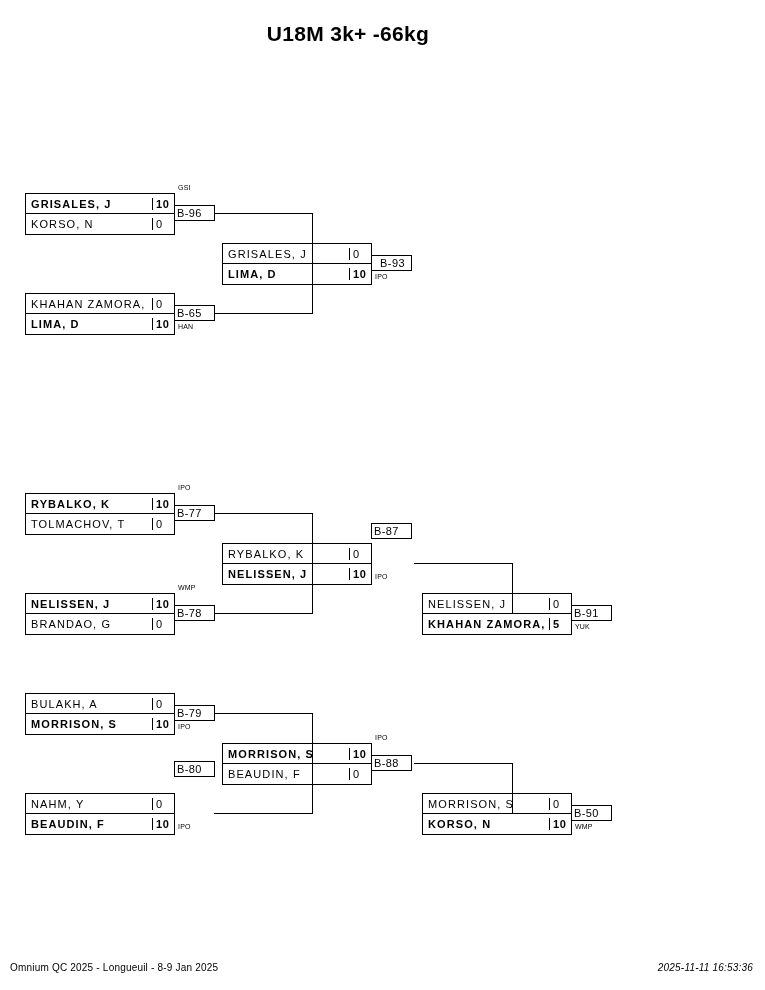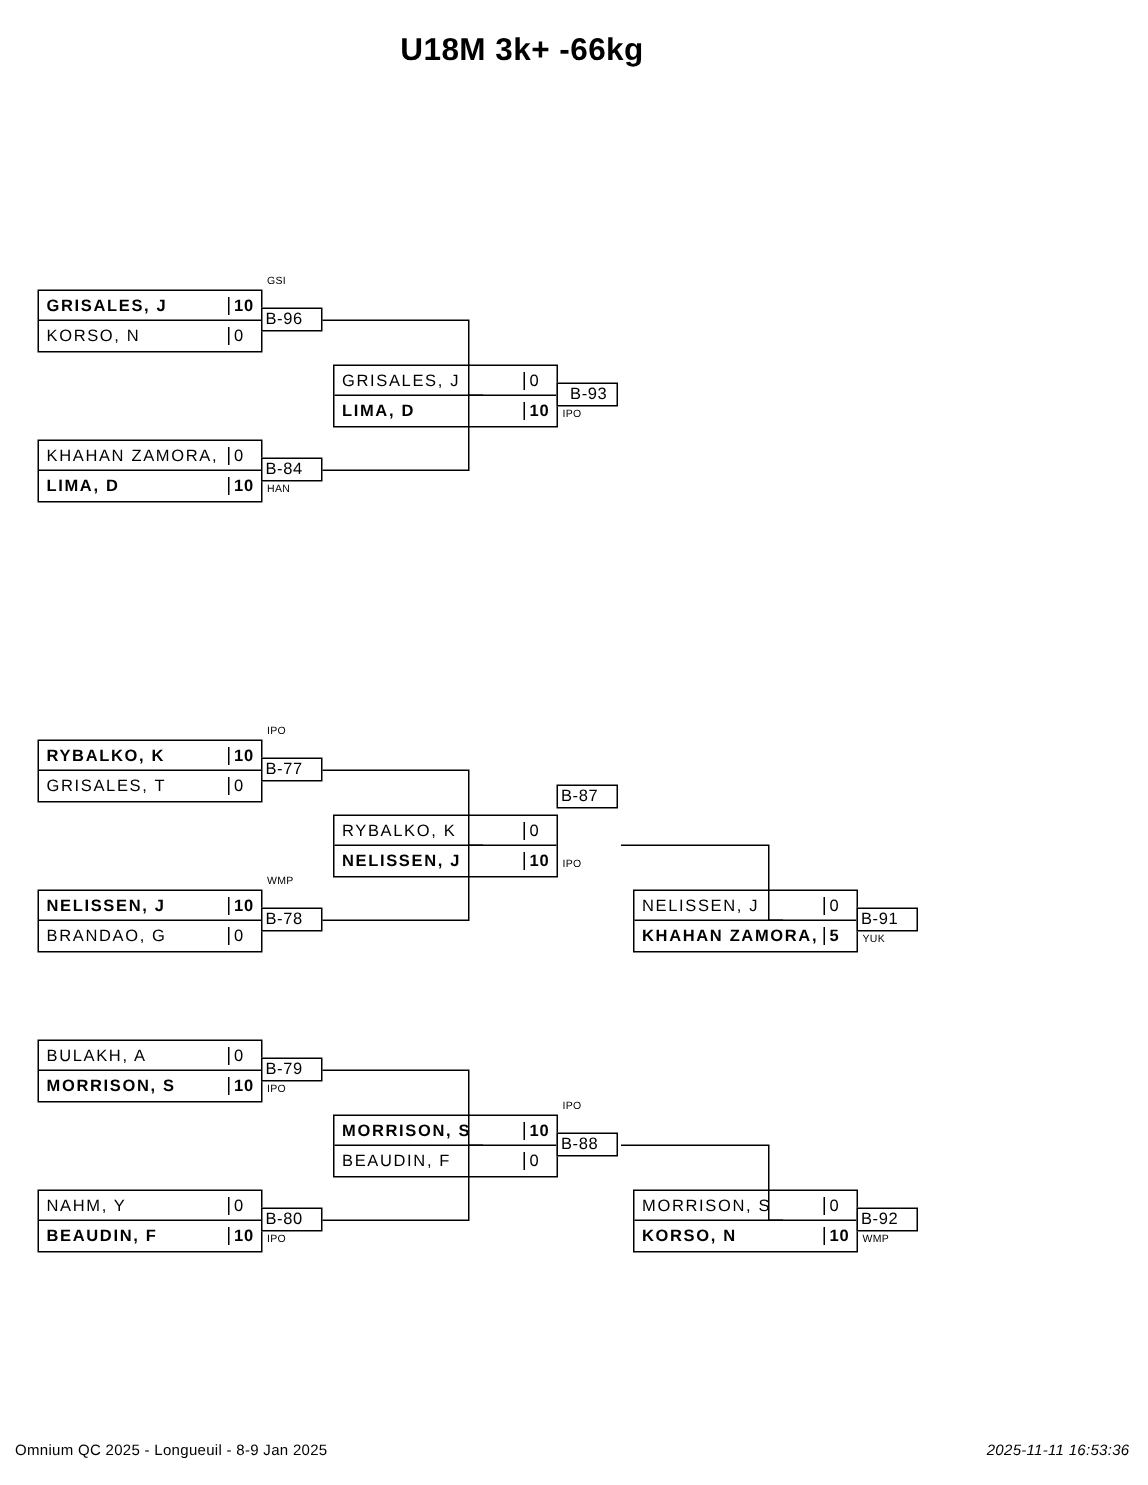--- a/index.html
+++ b/index.html
@@ -154,21 +154,21 @@
 <div class="match" style="left:25px; top:293px; width:150px;">
   <div class="slot top">
     <span class="nm">KHAHAN ZAMORA,</span>
     <span class="sc">0</span>
   </div>
   <div class="slot winner">
     <span class="nm">LIMA, D</span>
     <span class="sc">10</span>
   </div>
 </div>
-<div class="code" style="left:174px; top:305px;">B-84</div>
+<div class="code" style="left:174px; top:305px;">B-65</div>
 <div class="res" style="left:178px; top:323px;">HAN</div>
 
 <div class="match" style="left:222px; top:243px; width:150px;">
   <div class="slot top">
     <span class="nm">GRISALES, J</span>
     <span class="sc">0</span>
   </div>
   <div class="slot winner">
     <span class="nm">LIMA, D</span>
     <span class="sc">10</span>
@@ -176,21 +176,21 @@
 </div>
 <div class="code" style="left:371px; top:255px;text-align:center;">B-93</div>
 <div class="res" style="left:375px; top:273px;">IPO</div>
 
 <div class="match" style="left:25px; top:493px; width:150px;">
   <div class="slot top winner">
     <span class="nm">RYBALKO, K</span>
     <span class="sc">10</span>
   </div>
   <div class="slot">
-    <span class="nm">GRISALES, T</span>
+    <span class="nm">TOLMACHOV, T</span>
     <span class="sc">0</span>
   </div>
 </div>
 <div class="res" style="left:178px; top:484px;">IPO</div>
 <div class="code" style="left:174px; top:505px;">B-77</div>
 
 <div class="match" style="left:25px; top:593px; width:150px;">
   <div class="slot top winner">
     <span class="nm">NELISSEN, J</span>
     <span class="sc">10</span>
@@ -245,21 +245,21 @@
 <div class="match" style="left:25px; top:793px; width:150px;">
   <div class="slot top">
     <span class="nm">NAHM, Y</span>
     <span class="sc">0</span>
   </div>
   <div class="slot winner">
     <span class="nm">BEAUDIN, F</span>
     <span class="sc">10</span>
   </div>
 </div>
-<div class="code" style="left:174px; top:805px;">B-80</div>
+<div class="code" style="left:174px; top:761px;">B-80</div>
 <div class="res" style="left:178px; top:823px;">IPO</div>
 
 <div class="match" style="left:222px; top:743px; width:150px;">
   <div class="slot top winner">
     <span class="nm">MORRISON, S</span>
     <span class="sc">10</span>
   </div>
   <div class="slot">
     <span class="nm">BEAUDIN, F</span>
     <span class="sc">0</span>
@@ -271,17 +271,17 @@
 <div class="match" style="left:422px; top:793px; width:150px;">
   <div class="slot top">
     <span class="nm">MORRISON, S</span>
     <span class="sc">0</span>
   </div>
   <div class="slot winner">
     <span class="nm">KORSO, N</span>
     <span class="sc">10</span>
   </div>
 </div>
-<div class="code" style="left:571px; top:805px;">B-92</div>
+<div class="code" style="left:571px; top:805px;">B-50</div>
 <div class="res" style="left:575px; top:823px;">WMP</div>
 
 <div class="footer left">Omnium QC 2025 - Longueuil - 8-9 Jan 2025</div>
 <div class="footer right">2025-11-11 16:53:36</div>
 
 </body></html>

